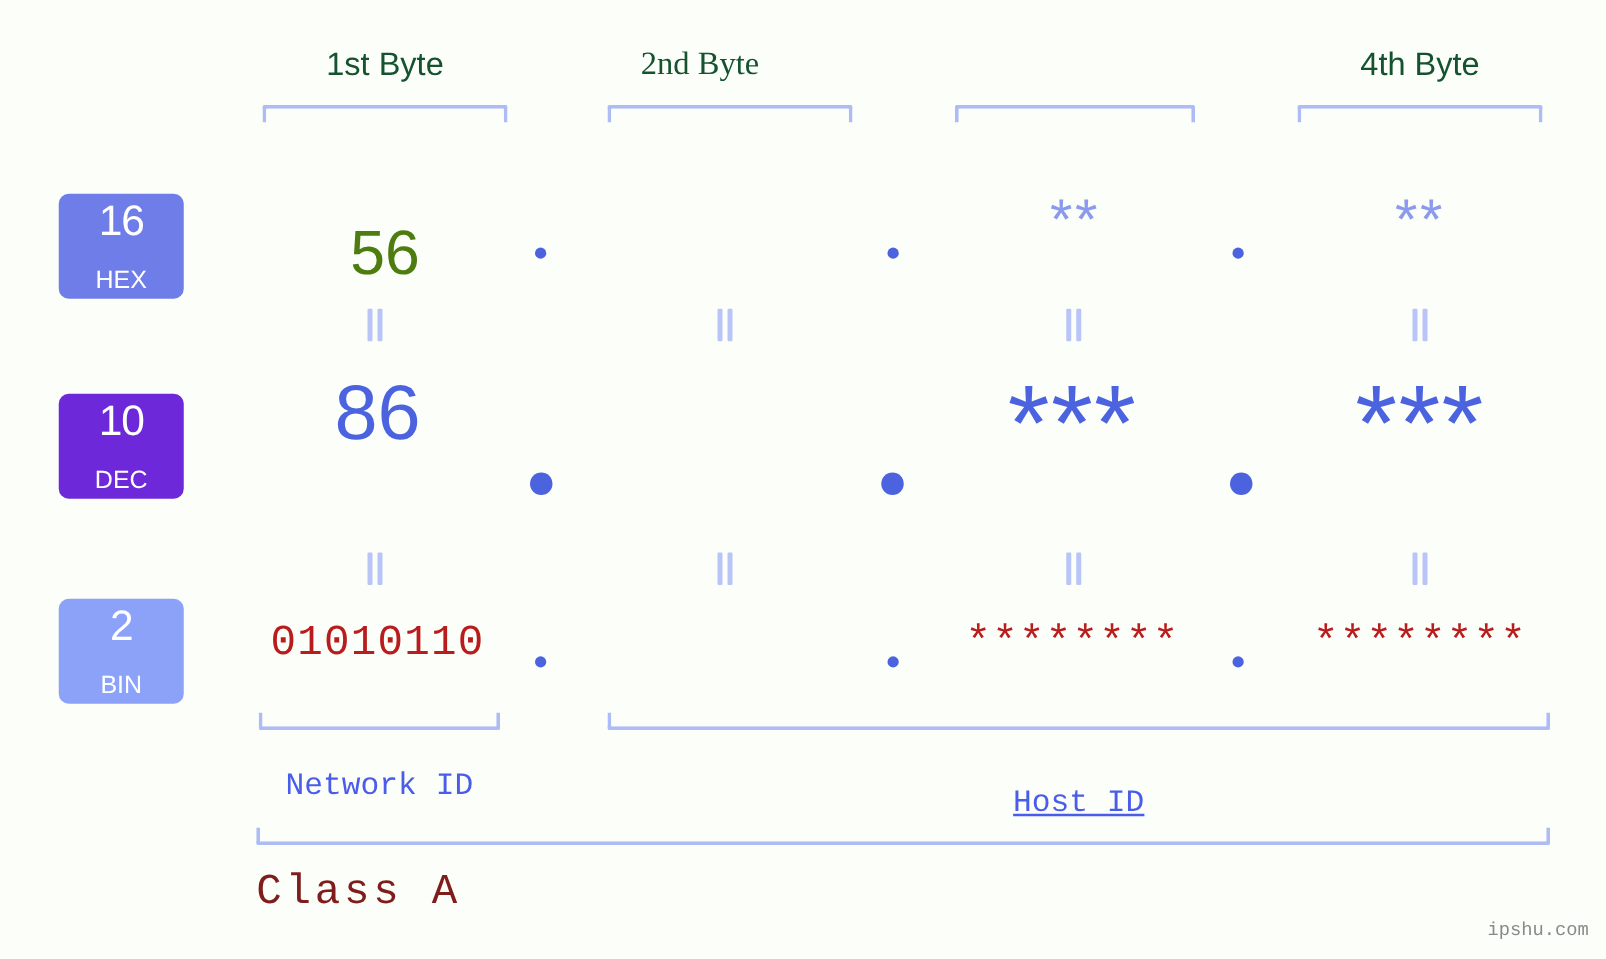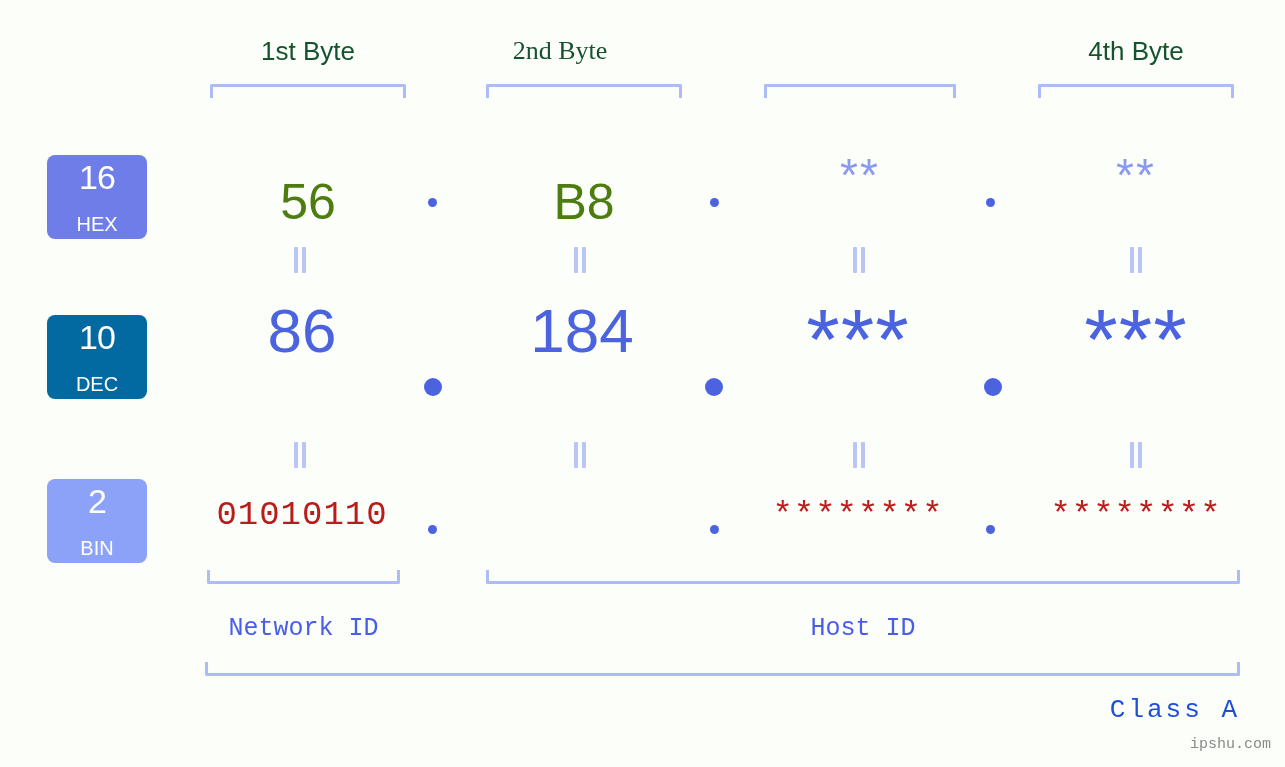--- a/index.html
+++ b/index.html
@@ -70,21 +70,21 @@
     font-size: 34px;
     font-weight: 400;
     letter-spacing: -1px;
   }
   .badge .nm {
     font-size: 20px;
     font-weight: 400;
     margin-top: 20px;
   }
   #badge-hex { top: 155px; height: 84px; background: #6f7de8; }
-  #badge-dec { top: 315px; height: 84px; background: #0369a1; }
+  #badge-dec { top: 315px; height: 84px; background: #6d28d9; }
   #badge-bin { top: 479px; height: 84px; background: #8ba2f8; }
 
   
   .cell {
     position: absolute;
     text-align: center;
     white-space: nowrap;
   }
 
   .hex-val {
@@ -172,23 +172,23 @@
   .id-label {
     position: absolute;
     text-align: center;
     color: #4a5cea;
     font-size: 25px;
     font-family: "Liberation Mono", monospace;
     white-space: nowrap;
   }
   #class-label {
     position: absolute;
-    text-align: right;
-    color: #1d4ed8;
-    font-size: 26px;
+    text-align: left;
+    color: #7f1d1d;
+    font-size: 34px;
     font-family: "Liberation Mono", monospace;
     letter-spacing: 3px;
     white-space: nowrap;
     top: 695px;
     left: 205px;
     width: 1035px;
   }
 
   
   #watermark {
@@ -228,21 +228,20 @@
     <span class="num">10</span>
     <span class="nm">DEC</span>
   </div>
   <div class="badge" id="badge-bin">
     <span class="num">2</span>
     <span class="nm">BIN</span>
   </div>
 
   <div class="cell hex-val" style="left:210px; width:196px;">56</div>
   <div class="hex-dot" style="left:428px;"></div>
-  <div class="cell hex-val" style="left:486px; width:196px;">B8</div>
   <div class="hex-dot" style="left:710px;"></div>
   <div class="cell hex-star" style="left:764px; width:192px;">**</div>
   <div class="hex-dot" style="left:986px;"></div>
   <div class="cell hex-star" style="left:1038px; width:196px;">**</div>
 
   <div class="eq" style="left:292px; top:247px;">
       <i></i>
       <i></i>
     </div>
   <div class="eq" style="left:572px; top:247px;">
@@ -253,21 +252,20 @@
       <i></i>
       <i></i>
     </div>
   <div class="eq" style="left:1128px; top:247px;">
       <i></i>
       <i></i>
     </div>
 
   <div class="cell dec-val" style="left:204px; width:196px;">86</div>
   <div class="dec-dot" style="left:424px;"></div>
-  <div class="cell dec-val" style="left:484px; width:196px;">184</div>
   <div class="dec-dot" style="left:705px;"></div>
   <div class="cell dec-star" style="left:762px; width:192px;">***</div>
   <div class="dec-dot" style="left:984px;"></div>
   <div class="cell dec-star" style="left:1038px; width:196px;">***</div>
 
   <div class="eq" style="left:292px; top:442px;">
       <i></i>
       <i></i>
     </div>
   <div class="eq" style="left:572px; top:442px;">
@@ -287,20 +285,20 @@
   <div class="bin-dot" style="left:428px;"></div>
   <div class="bin-dot" style="left:710px;"></div>
   <div class="cell bin-val" style="left:762px; width:192px;">********</div>
   <div class="bin-dot" style="left:986px;"></div>
   <div class="cell bin-val" style="left:1038px; width:196px;">********</div>
 
   <div class="bracket-up" style="left:207px; top:570px; width:193px;"></div>
   <div class="bracket-up" style="left:486px; top:570px; width:754px;"></div>
 
   <div class="id-label" style="left:207px; top:614px; width:193px;">Network ID</div>
-  <div class="id-label" style="left:486px; top:614px; width:754px;">Host ID</div>
+  <div class="id-label" style="left:486px; top:628px; width:754px;text-decoration:underline;">Host ID</div>
 
   <div class="bracket-up" style="left:205px; top:662px; width:1035px;"></div>
   <div id="class-label">Class A</div>
 
   <div id="watermark">ipshu.com</div>
 
 </div>
 
 </body></html>

